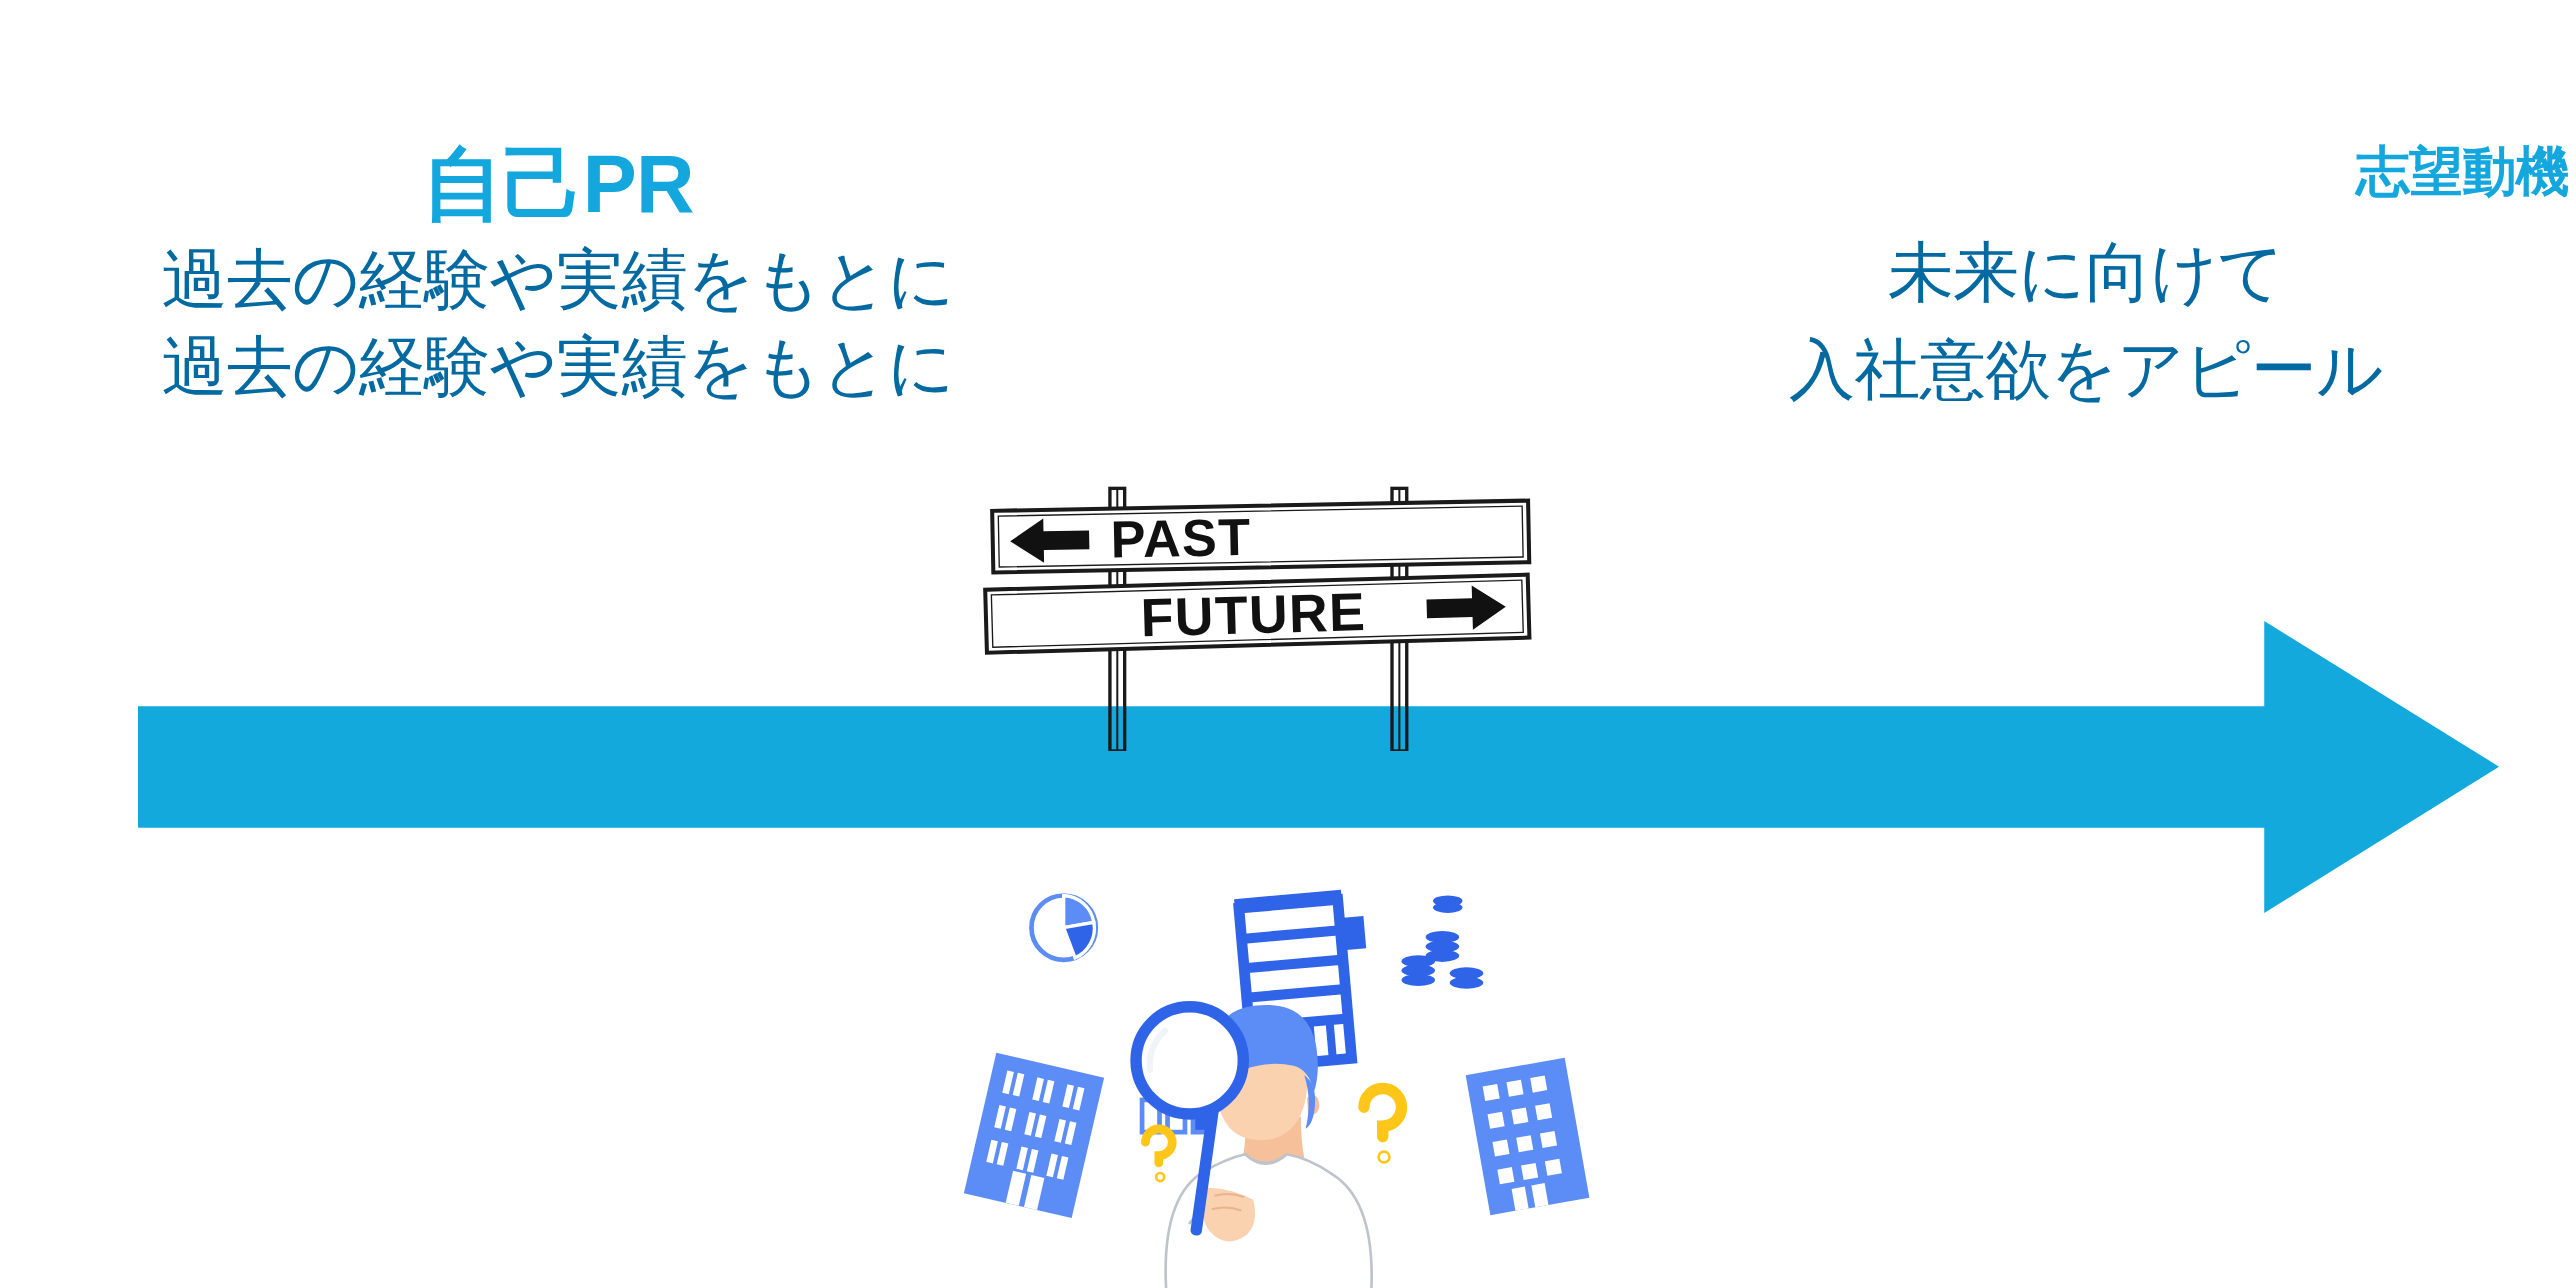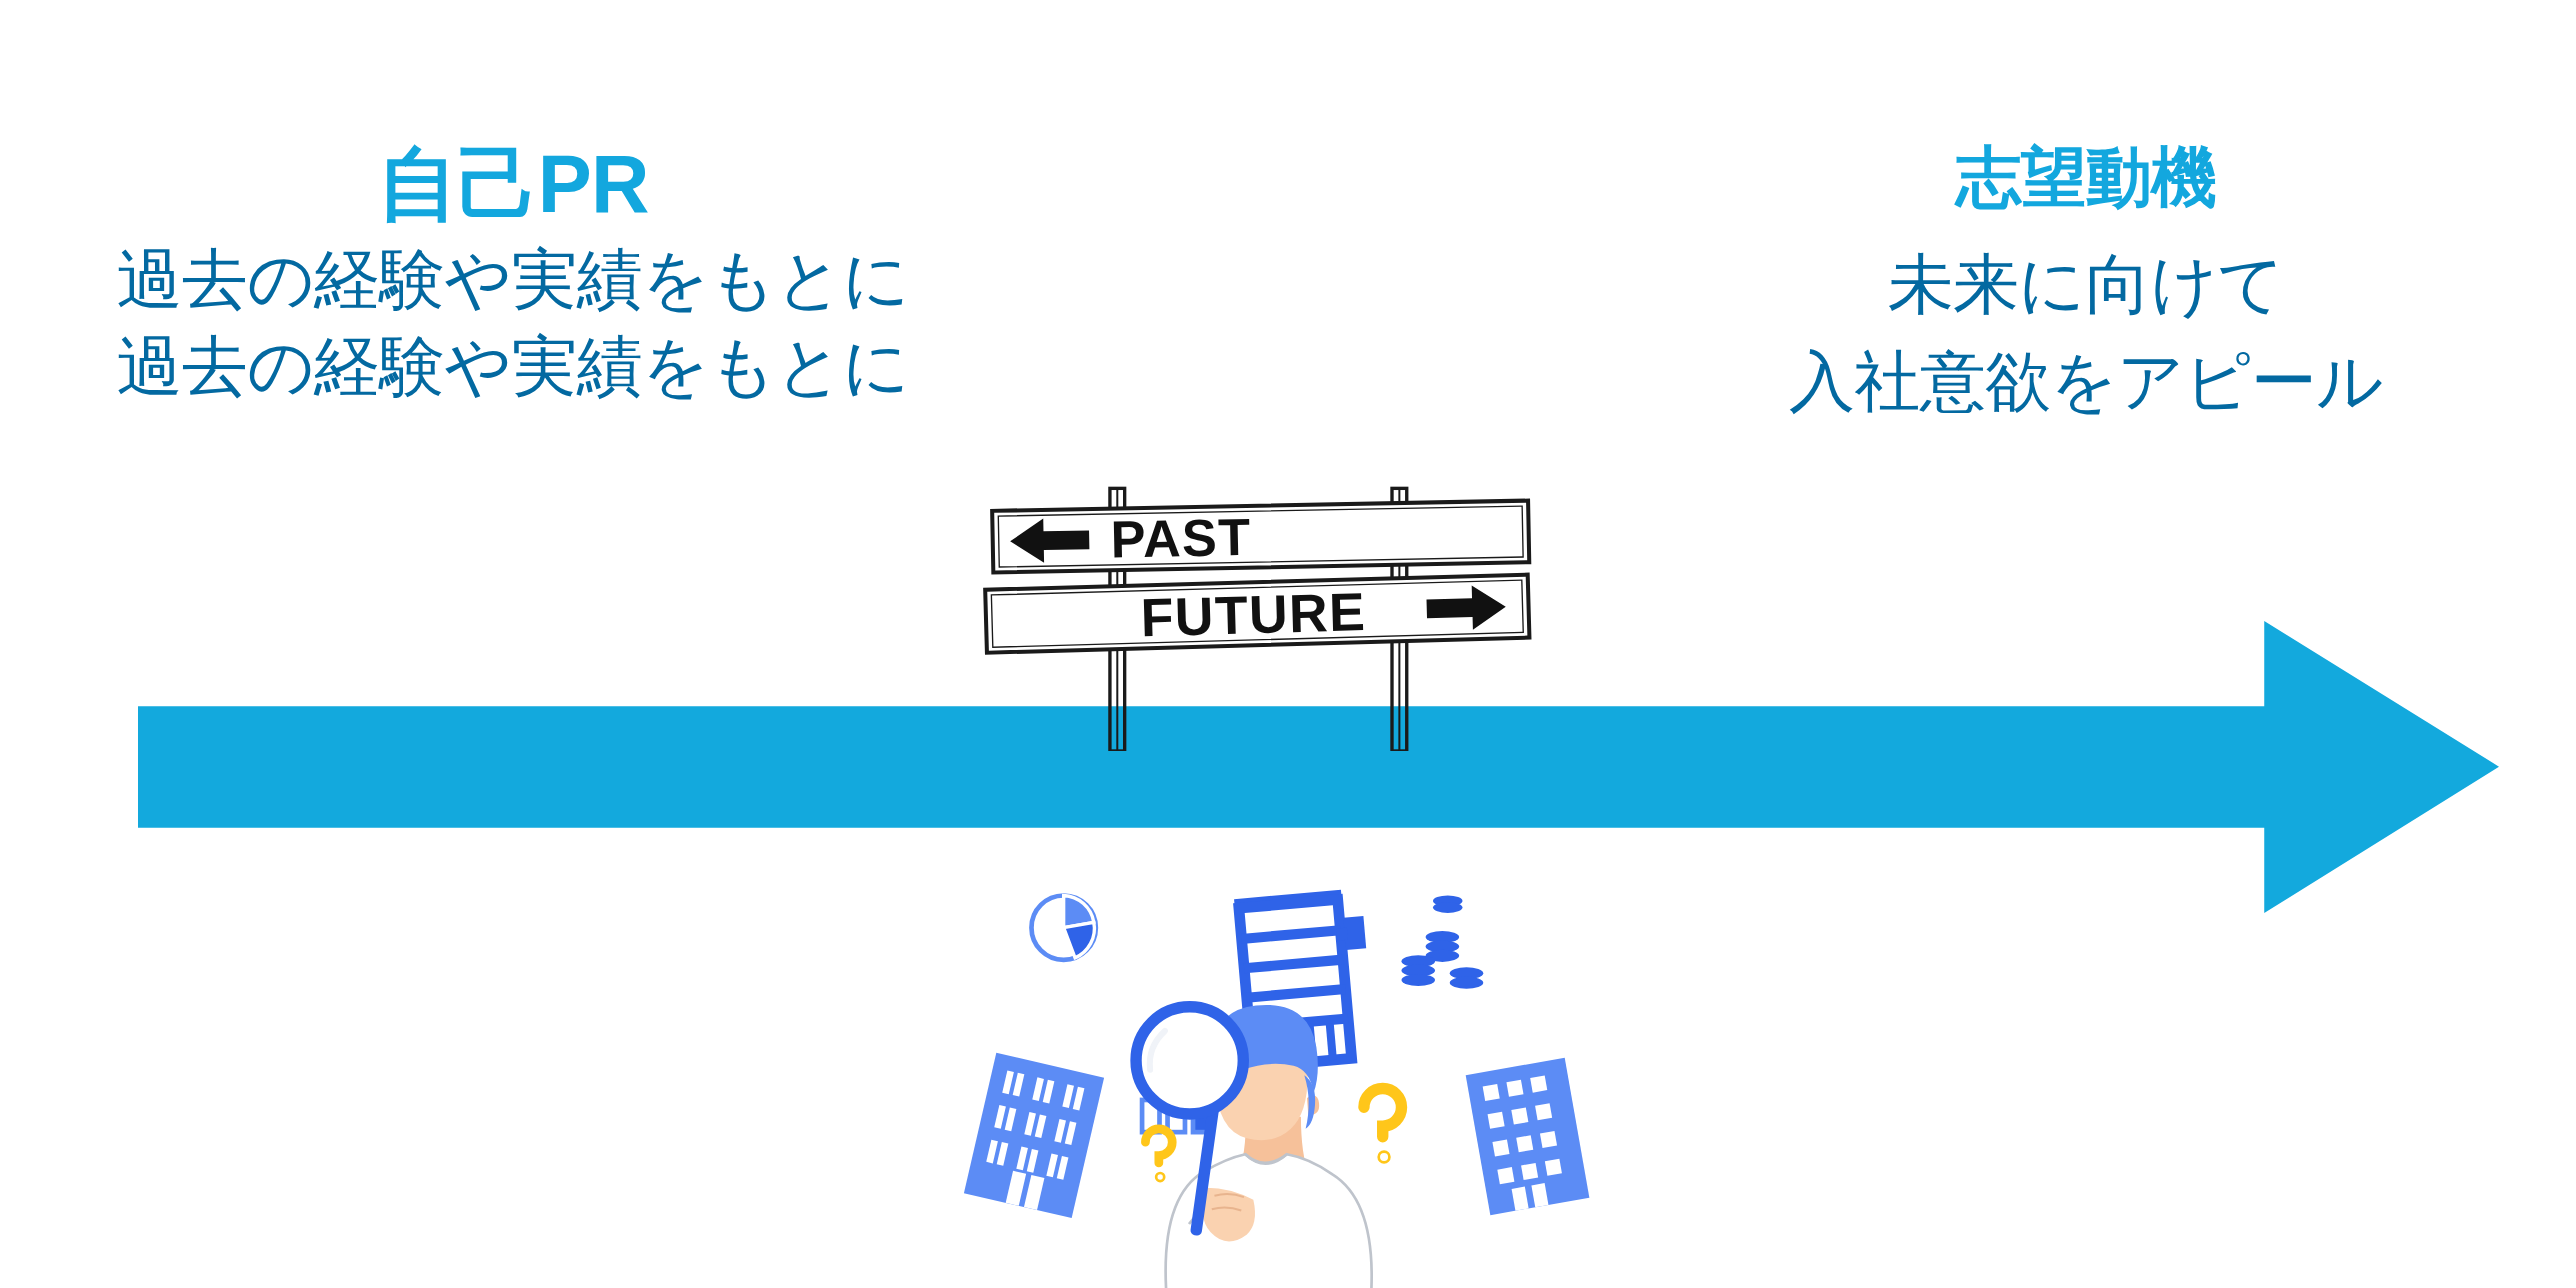--- a/index.html
+++ b/index.html
@@ -29,25 +29,25 @@
     font-weight: bold;
     line-height: 1.0;
     white-space: nowrap;
   }
   .col-body {
     color: #0369a1;
     line-height: 1.28;
     white-space: nowrap;
   }
 
-  #left-col  { left: 0px;    top: 144px; width: 1026px; }
+  #left-col  { left: 0px;    top: 144px; width: 1026px; padding-left: 45px; }
   #right-col { left: 1603px; top: 144px; width: 966px; }
 
   #left-col .col-title  { font-size: 81px; letter-spacing: -0.7px; }
-  #right-col .col-title { font-size: 66px; letter-spacing: -0.7px; }
+  #right-col .col-title { font-size: 54px; letter-spacing: -0.7px; text-align: right; }
   #left-col .col-body   { font-size: 66px; margin-top: 12px; letter-spacing: -0.7px; }
   #right-col .col-body  { font-size: 66px; margin-top: 32px; letter-spacing: -0.7px; }
 
   
   #big-arrow {
     position: absolute;
     left: 138px;
     top: 621px;
     width: 2361px;
     height: 292px;

